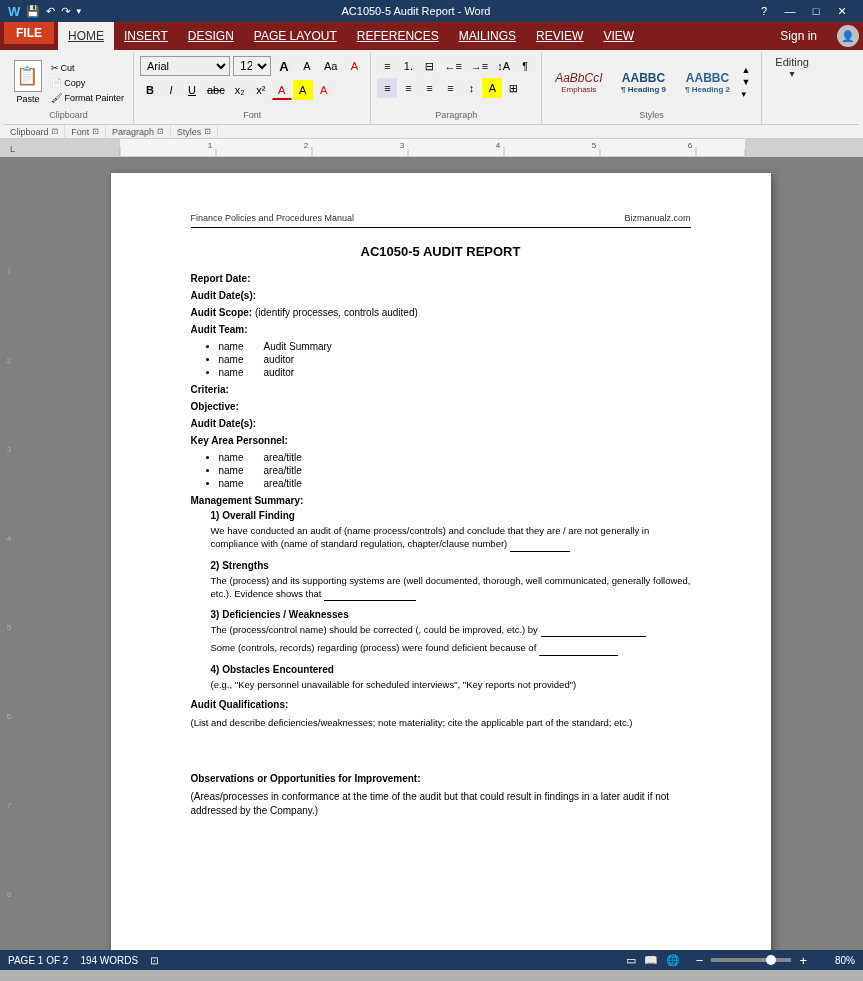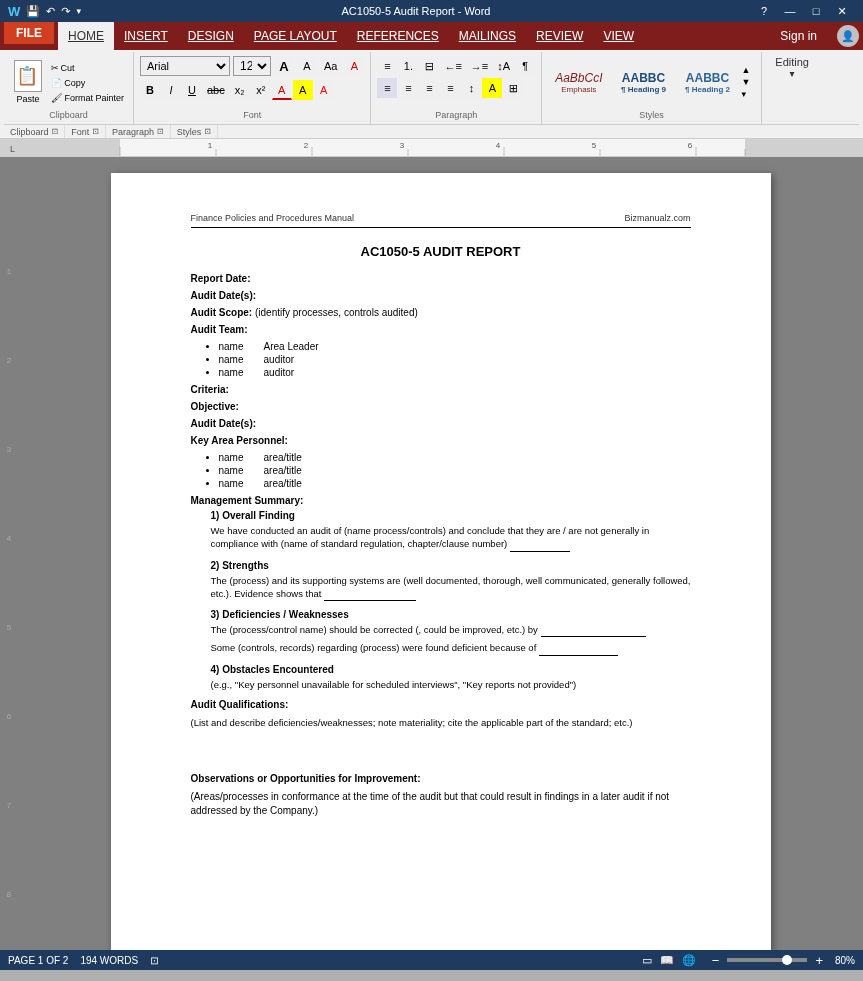--- a/index.html
+++ b/index.html
@@ -557,21 +557,21 @@
 
       <div class="field-row">
         <span class="field-label">Audit Scope:</span>
         <span class="field-value"> <span>(identify processes, controls audited)</span></span>
       </div>
 
       <div class="field-row">
         <span class="field-label">Audit Team:</span>
       </div>
       <ul class="bullet-list">
-        <li>name<span>Area Leader</span></li>
+        <li>name<span>Audit Summary</span></li>
         <li>name<span>auditor</span></li>
         <li>name<span>auditor</span></li>
       </ul>
 
       <div class="field-row">
         <span class="field-label">Criteria:</span>
       </div>
 
       <div class="field-row">
         <span class="field-label">Objective:</span>
@@ -651,15 +651,15 @@
     <span style="cursor:pointer;font-size:11px;" title="Read Mode">📖</span>
     <span style="cursor:pointer;font-size:11px;" title="Web Layout">🌐</span>
 
     <span style="cursor:pointer;font-size:13px;margin-left:8px;">−</span>
     <div class="zoom-slider-container">
       <div class="zoom-slider">
         <div class="zoom-slider-thumb"></div>
       </div>
     </div>
     <span style="cursor:pointer;font-size:13px;">+</span>
-    <span style="cursor:pointer;margin-left:4px;">80%</span>
+    <span style="cursor:pointer;margin-left:20px;">80%</span>
   </div>
 </div>
 
 </body></html>

